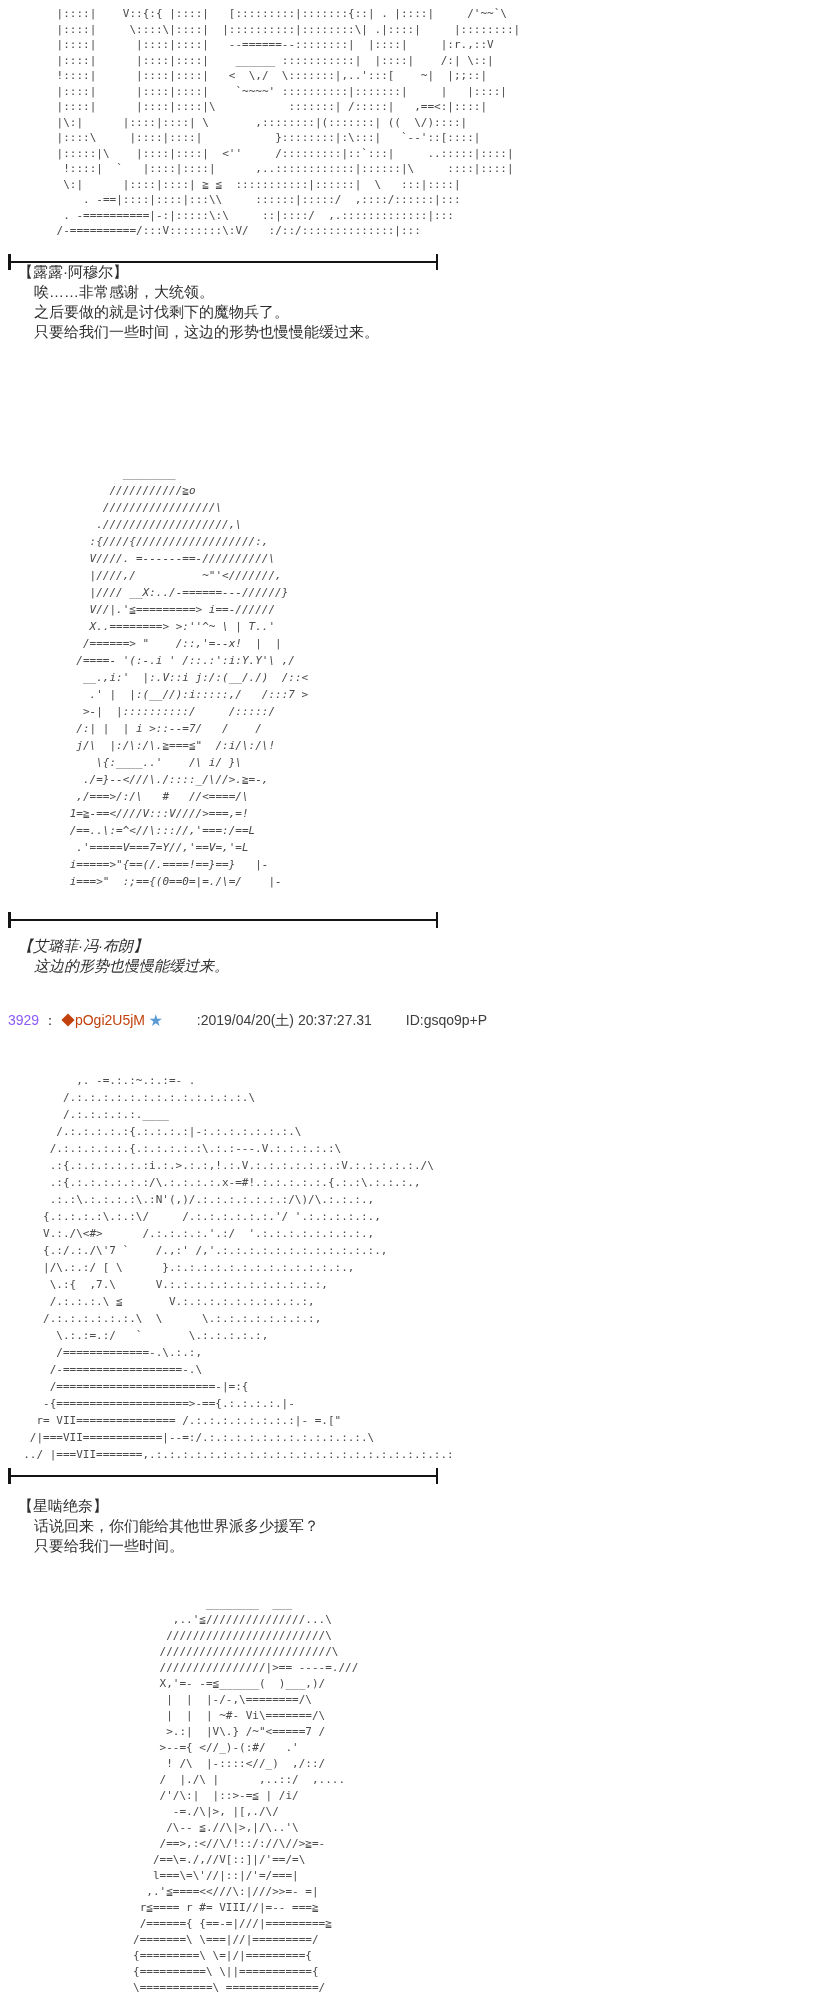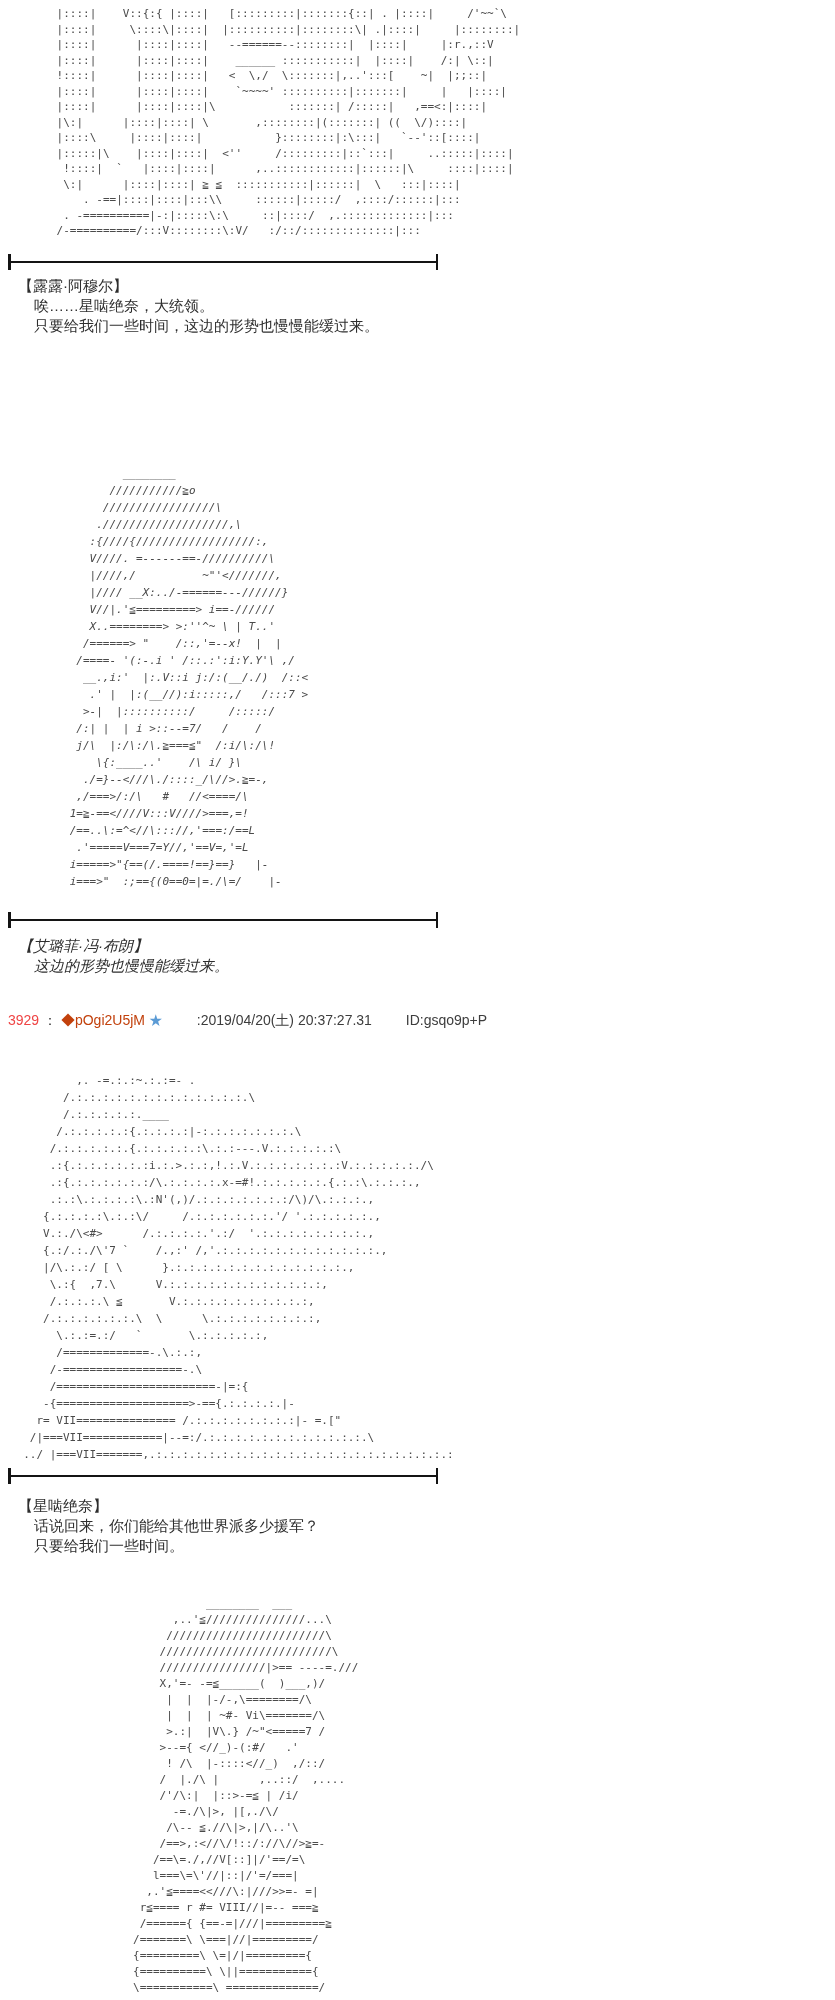--- a/index.html
+++ b/index.html
@@ -19,23 +19,23 @@
   #aa4{top:1596px;left:100px;line-height:16px;}
   .divider{position:absolute;left:8px;width:430px;height:16px;}
   .divider .hline{position:absolute;left:0;right:0;top:7px;height:2px;background:#141414;}
   .divider .tick{position:absolute;top:0;width:3px;height:16px;background:#141414;}
   .divider .tick.left{left:0;}
   .divider .tick.right{right:0;width:2px;}
   .d1{top:254px;} .d2{top:912px;} .d3{top:1468px;}
   .dialog{position:absolute;left:8px;color:#2e2e2e;font-size:15px;line-height:20px;}
   .dialog .speaker{padding-left:10px;}
   .dialog .line{padding-left:26px;}
-  .dlg1{top:276px;} .dlg2{top:936px;font-style:italic;} .dlg3{top:1496px;}
+  .dlg1{top:262px;} .dlg2{top:936px;font-style:italic;} .dlg3{top:1496px;}
   .post-header{position:absolute;left:8px;top:1012px;font-size:14px;color:#3d3d3d;}
-  .post-header .num{color:#ef4444;}
+  .post-header .num{color:#8b5cf6;}
   .post-header .trip{color:#c2410c;}
   .post-header .star{color:#5b9bd5;}
   .post-header .date,.post-header .pid{color:#3d3d3d;margin-left:30px;}
 </style>
 </head>
 <body>
 
 <div class="page">
 
   <pre class="aa" id="aa1"> |::::|    V::{:{ |::::|   [:::::::::|:::::::{::| . |::::|     /'~~`\
@@ -55,21 +55,22 @@
  /-==========/:::V::::::::\:V/   :/::/::::::::::::::|:::</pre>
 
   <div class="divider d1">
     <span class="hline"></span>
     <span class="tick left"></span>
     <span class="tick right"></span>
   </div>
 
   <section class="dialog dlg1">
     <div class="speaker">【露露·阿穆尔】</div>
-    <div class="line">唉……星啮绝奈，大统领。</div>
+    <div class="line">唉……非常感谢，大统领。</div>
+    <div class="line">之后要做的就是讨伐剩下的魔物兵了。</div>
     <div class="line">只要给我们一些时间，这边的形势也慢慢能缓过来。</div>
   </section>
 
   <pre class="aa" id="aa2">              ________
             ///////////≧o
            /////////////////\
           .///////////////////,\
          :{////{//////////////////:,
          V////. =------==-//////////\
          |////,/          ~"'&lt;///////,

